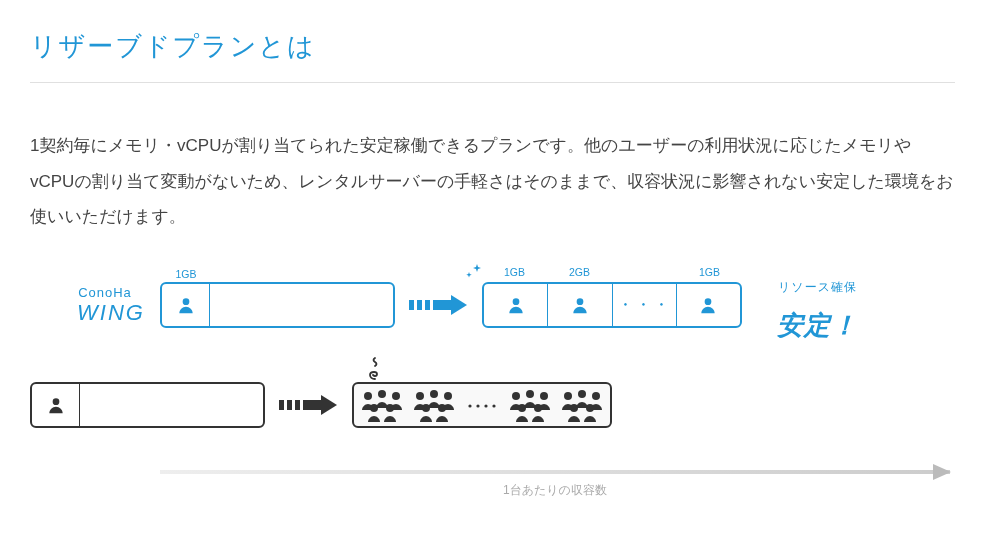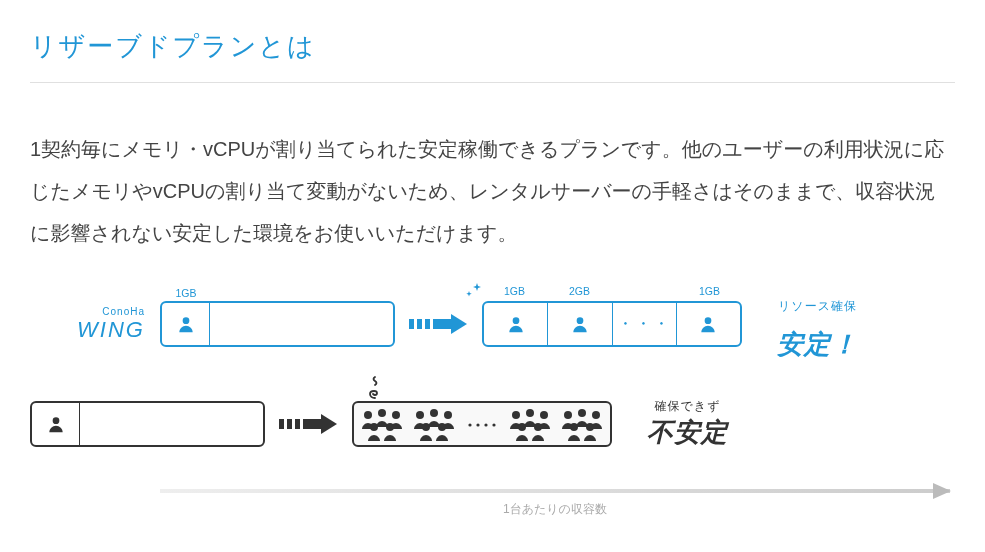--- a/index.html
+++ b/index.html
@@ -15,21 +15,21 @@
     font-size: 26px;
     font-weight: 400;
     color: #2196d6;
     letter-spacing: 2px;
     border-bottom: 1px solid #e0e0e0;
     padding-bottom: 18px;
     margin-bottom: 45px;
     margin-top: 9px;
   }
   .description {
-    font-size: 20px;
+    font-size: 17px;
     line-height: 2.1;
     color: #444;
     margin-bottom: 35px;
   }
   .diagram-area {
     padding-left: 0;
   }
   .row {
     display: flex;
     align-items: center;
@@ -37,25 +37,25 @@
     height: 70px;
   }
   .row-label {
     width: 130px;
     text-align: right;
     padding-right: 15px;
     font-size: 14px;
     color: #333;
   }
   .wing-logo-sup {
-    font-size: 10px;
+    font-size: 13px;
     letter-spacing: 1px;
     color: #2196d6;
     display: block;
-    text-align: right;
+    text-align: center;
     padding-left: 35px;
   }
   .wing-logo {
     font-size: 22px;
     font-style: italic;
     font-weight: 400;
     color: #2196d6;
     letter-spacing: 2px;
     text-align: left;
     padding-left: 30px;
@@ -343,24 +343,20 @@
               <path d="M236 26c0-3 3-6 6-6s6 3 6 6"></path>
             <circle cx="220" cy="24" r="4"></circle>
               <path d="M214 38c0-3 3-6 6-6s6 3 6 6"></path>
             <circle cx="236" cy="24" r="4"></circle>
               <path d="M230 38c0-3 3-6 6-6s6 3 6 6"></path>
           </g>
         </svg>
       </div>
     </div>
 
-    <div class="result dark">
-      <div class="result-sup">確保できず</div>
-      <div class="result-main">不安定</div>
-    </div>
   </div>
 
   <div class="axis-wrap">
     <div class="axis-bar"></div>
     <div class="axis-label">1台あたりの収容数</div>
   </div>
 
 </div>
 
 </body></html>

